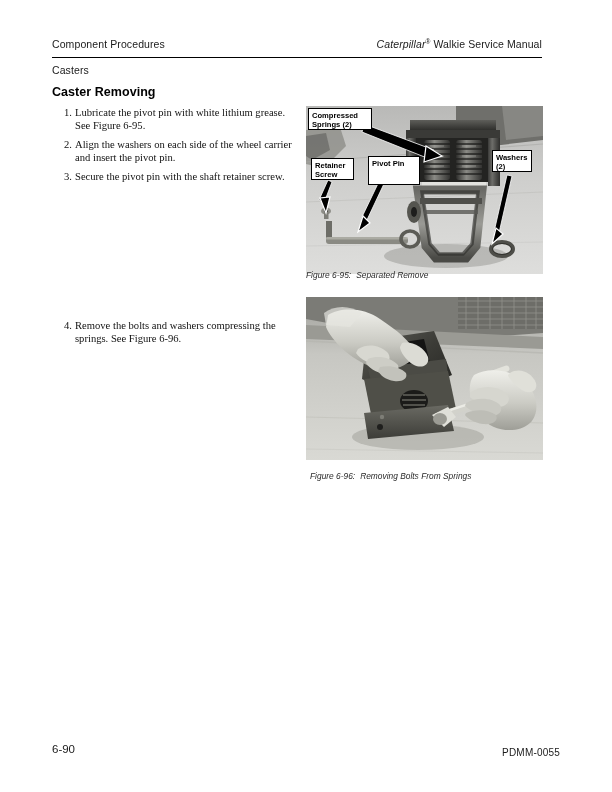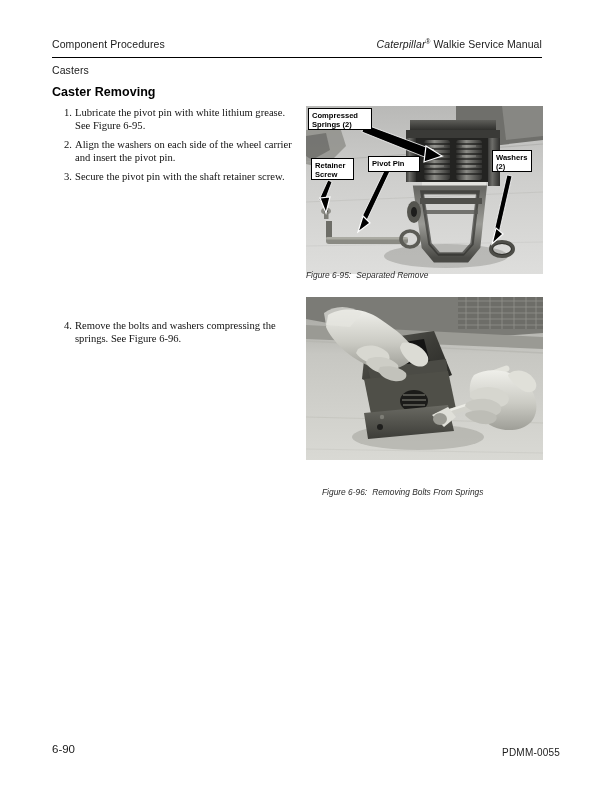--- a/index.html
+++ b/index.html
@@ -136,40 +136,40 @@
   .caption {
     position: absolute;
     left: 0;
     font-family: "Liberation Sans", sans-serif;
     font-style: italic;
     font-size: 8.4px;
     color: #2a2a2a;
     white-space: nowrap;
   }
   .cap1 { left: 306px; top: 270px; }
-  .cap2 { left: 322px; top: 471px; margin-top: 16px; }
+  .cap2 { left: 310px; top: 471px; }
   .caption .cap-label { margin-right: 5px; text-align: center; }
 
   
   .callout {
     position: absolute;
     background: #ffffff;
     border: 1px solid #000000;
     font-family: "Liberation Sans", sans-serif;
     font-weight: bold;
     font-size: 7.6px;
     line-height: 9.2px;
     color: #000000;
     padding: 2px 3px 2px 3px;
     box-sizing: border-box;
     z-index: 5;
   }
   .co-springs   { left: 2px;   top: 2px;   width: 64px; height: 22px; }
   .co-retainer  { left: 5px;   top: 52px;  width: 43px; height: 22px; }
-  .co-pivot     { left: 62px;  top: 50px;  width: 52px; height: 16px; }
+  .co-pivot     { left: 62px;  top: 50px;  width: 52px; height: 29px; }
   .co-washers   { left: 186px; top: 44px;  width: 40px; height: 22px; }
 
   
   .footer-page {
     position: absolute;
     left: 52px;
     top: 743px;
     font-size: 11.5px;
     color: #1a1a1a;
   }

